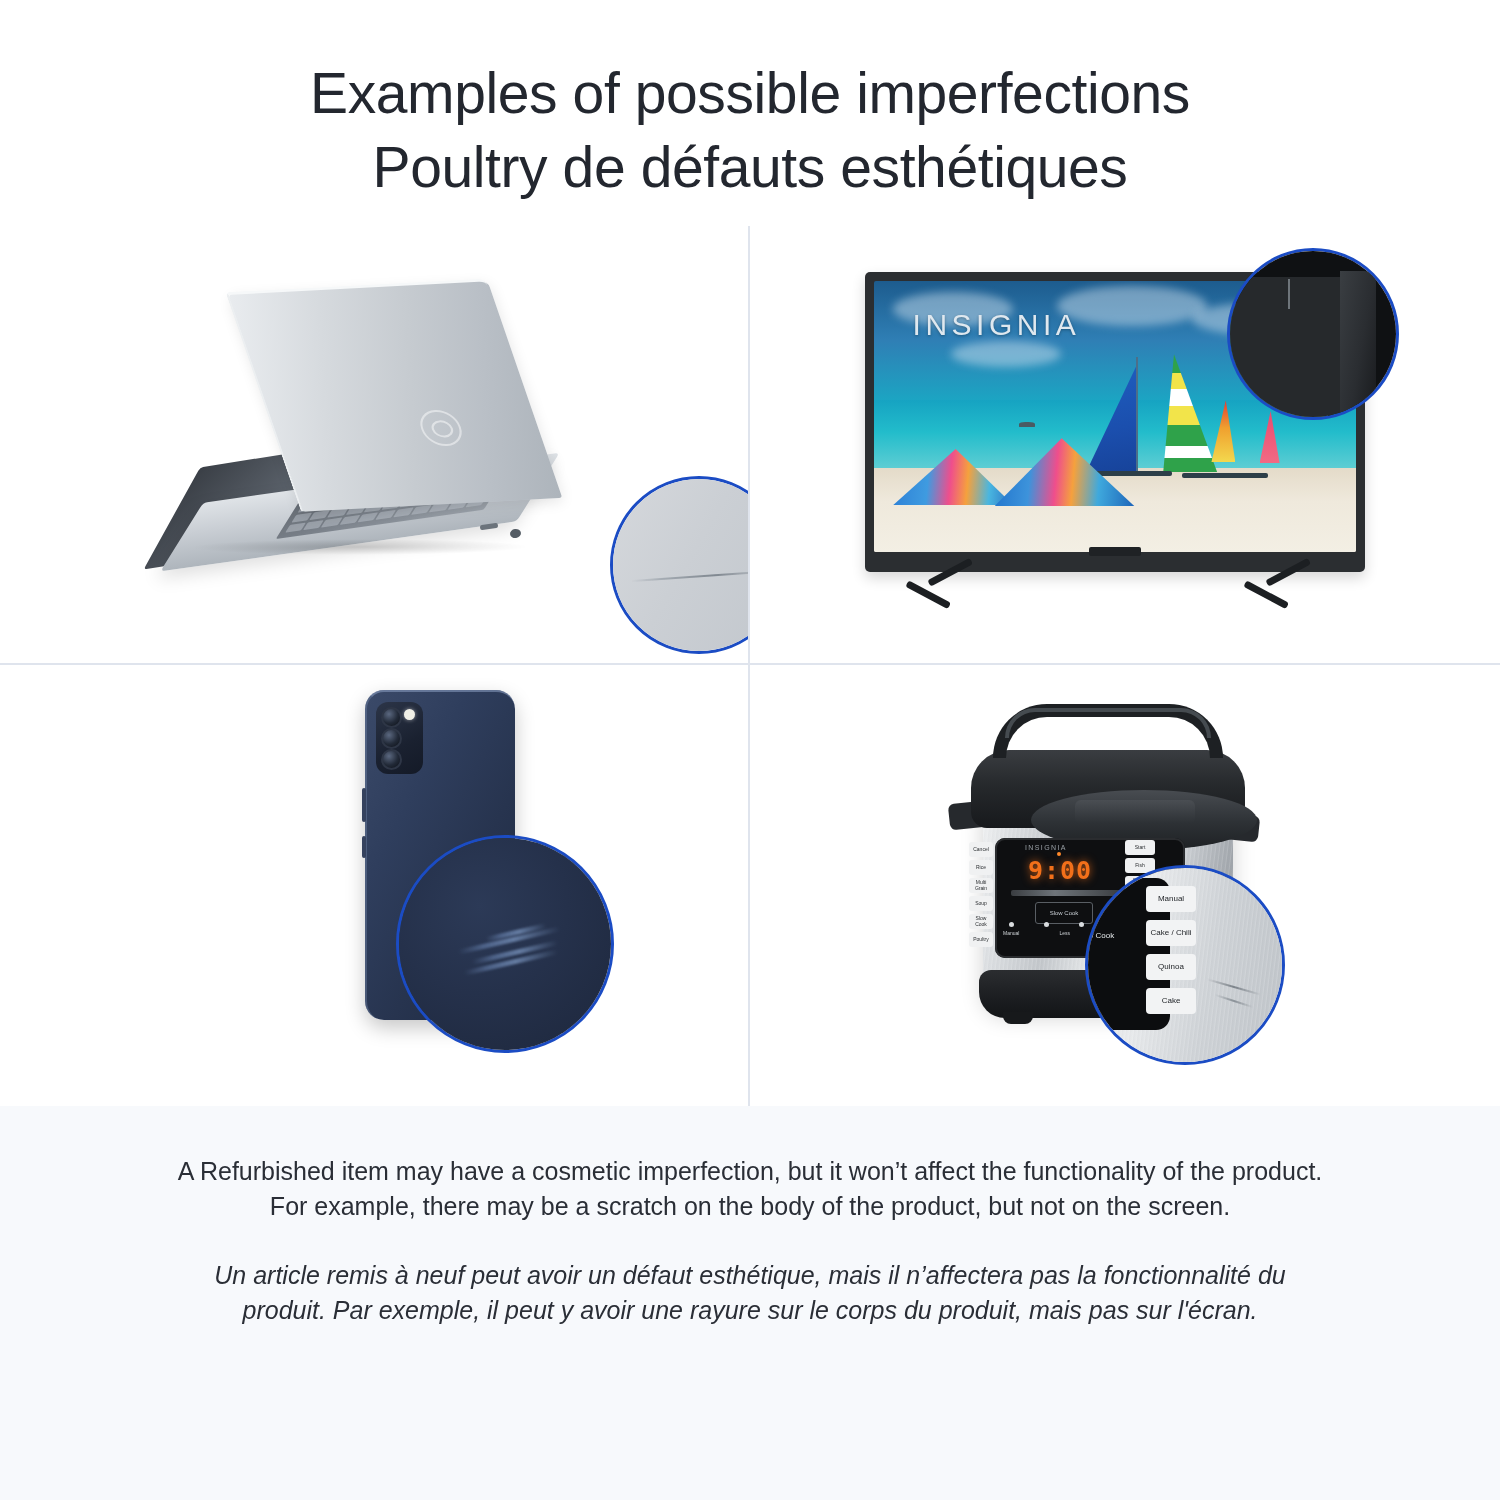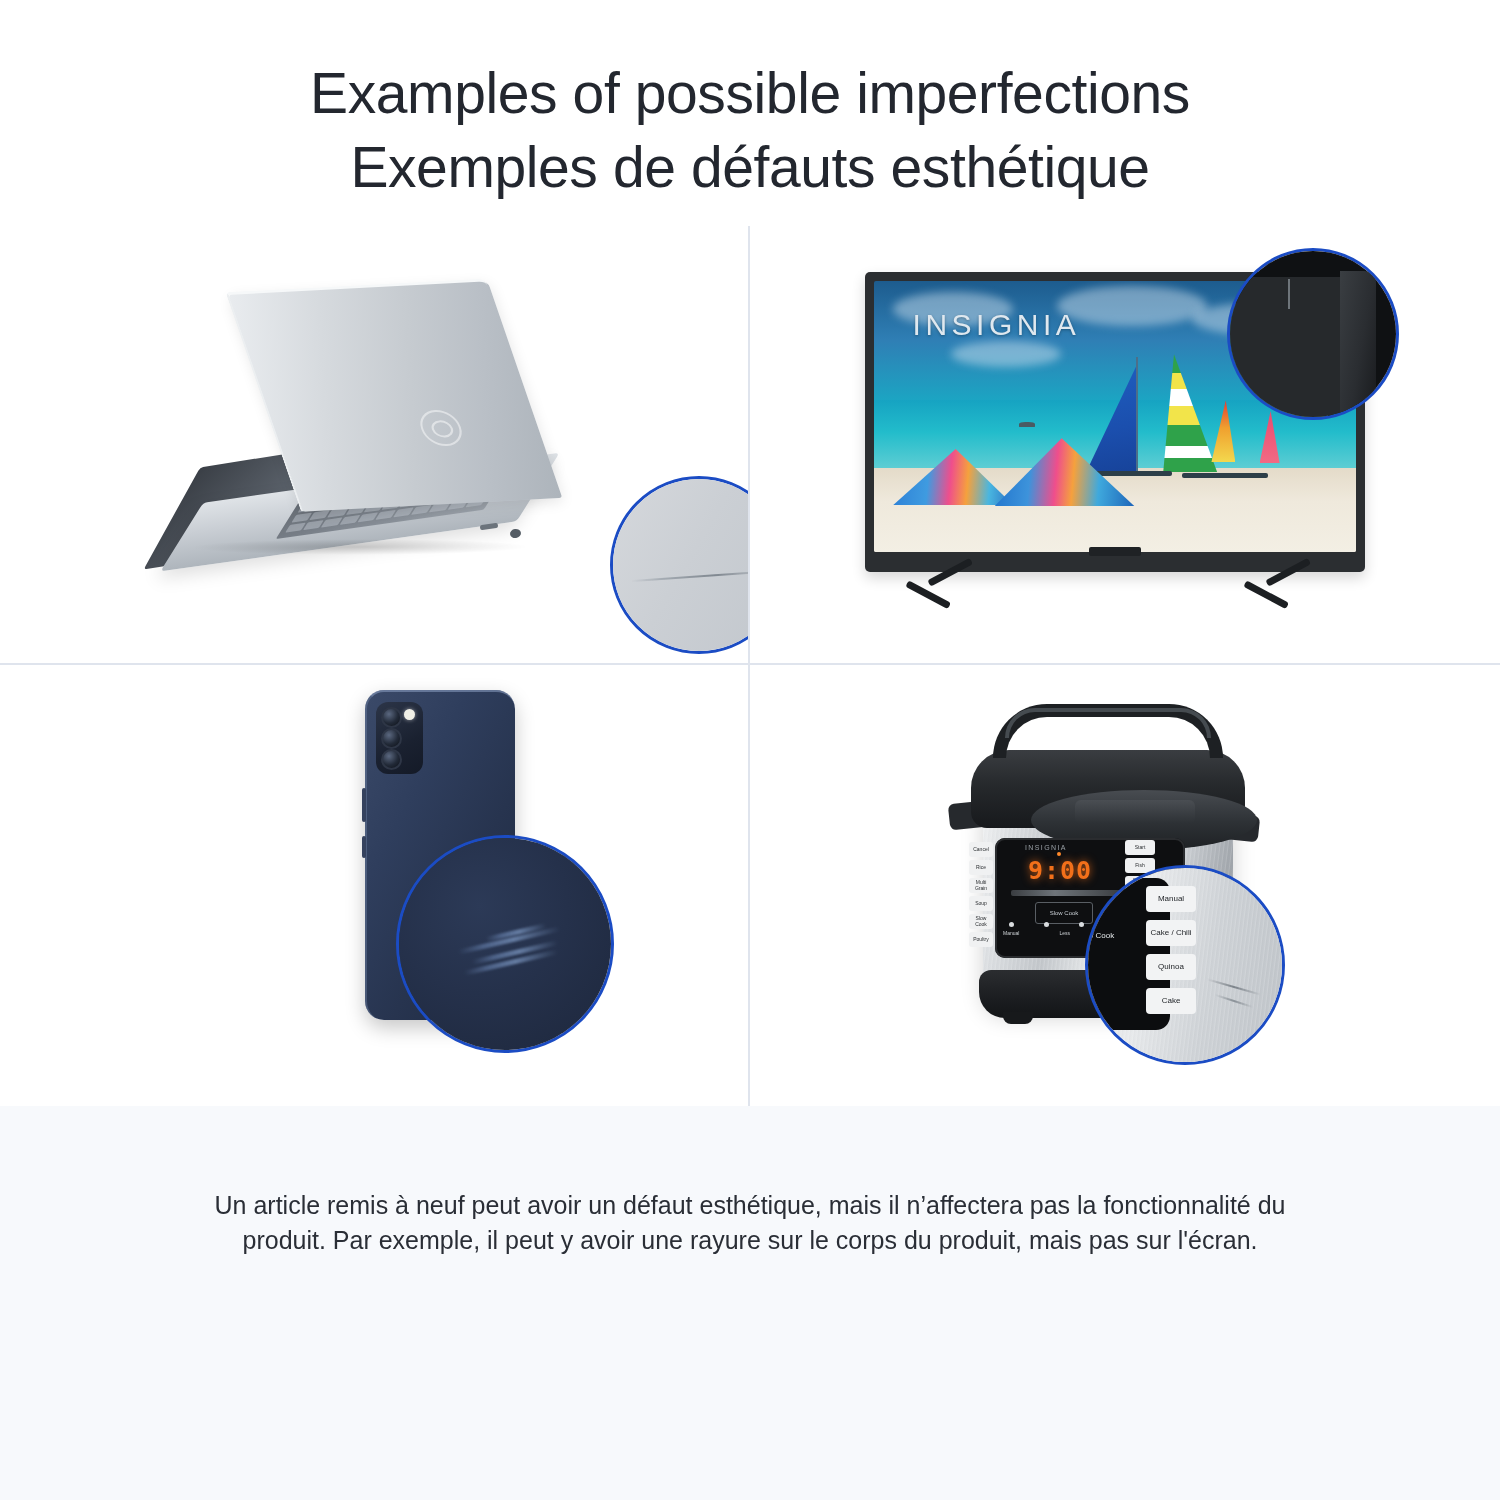--- a/index.html
+++ b/index.html
@@ -406,30 +406,30 @@
     box-sizing:border-box;
     text-align:center;
   }
   .para{
     font-size:25px;
     line-height:35px;
     color:#2a2e36;
     margin:0 auto;
     max-width:1160px;
   }
-  .para.fr{margin-top:34px;}
+  .para.fr{margin-top:34px;font-style:italic;}
 </style>
 </head>
 <body>
 
 <div class="page">
 
   <div class="header">
     <div class="title-line">Examples of possible imperfections</div>
-    <div class="title-line">Exemples de défauts esthétique</div>
+    <div class="title-line">Poultry de défauts esthétiques</div>
   </div>
 
   <div class="grid">
     <div class="divider-v"></div>
     <div class="divider-h"></div>
 
     <div class="cell cell-tl">
       <div class="stage">
         <div class="laptop-wrap">
           <div class="screen-back"></div>
@@ -649,16 +649,17 @@
               <div class="pc-scratch"></div>
               <div class="pc-scratch2"></div>
             </div>
           </div>
         </div>
       </div>
     </div>
   </div>
 
   <div class="footer">
+    <p class="para">A Refurbished item may have a cosmetic imperfection, but it won’t affect the functionality of the product. For example, there may be a scratch on the body of the product, but not on the screen.</p>
     <p class="para fr">Un article remis à neuf peut avoir un défaut esthétique, mais il n’affectera pas la fonctionnalité du produit. Par exemple, il peut y avoir une rayure sur le corps du produit, mais pas sur l'écran.</p>
   </div>
 
 </div>
 
 </body></html>

